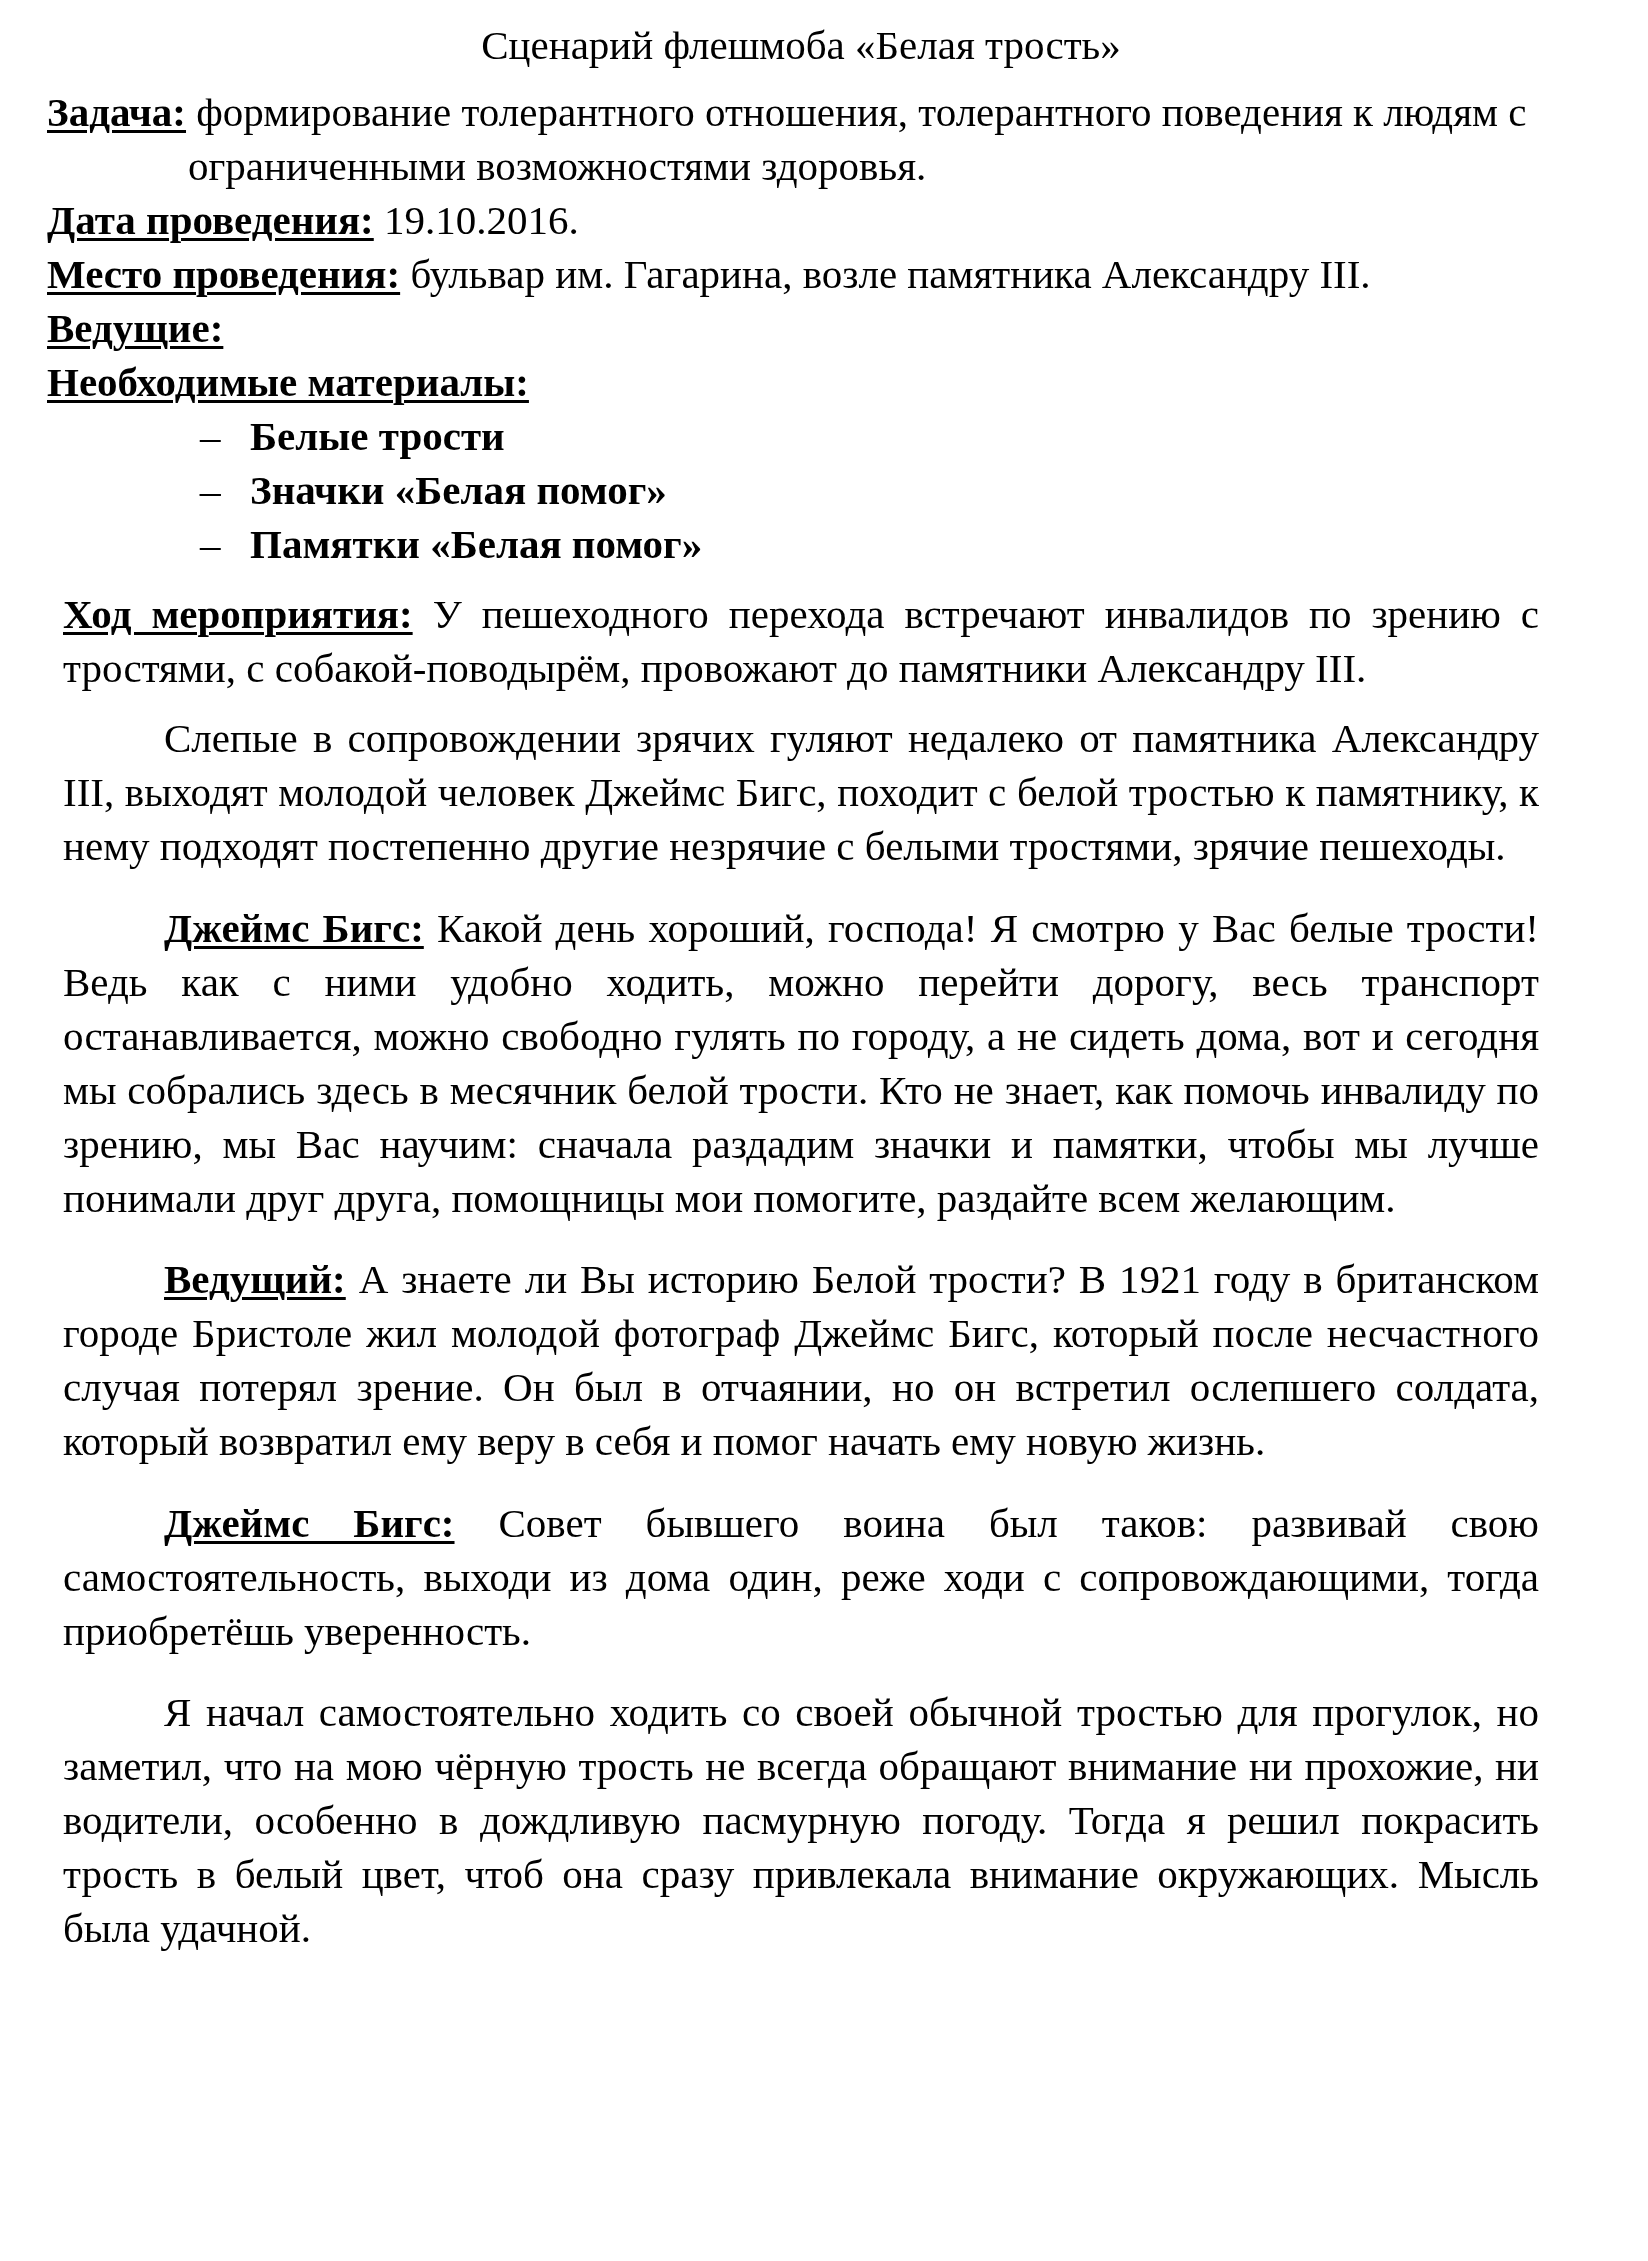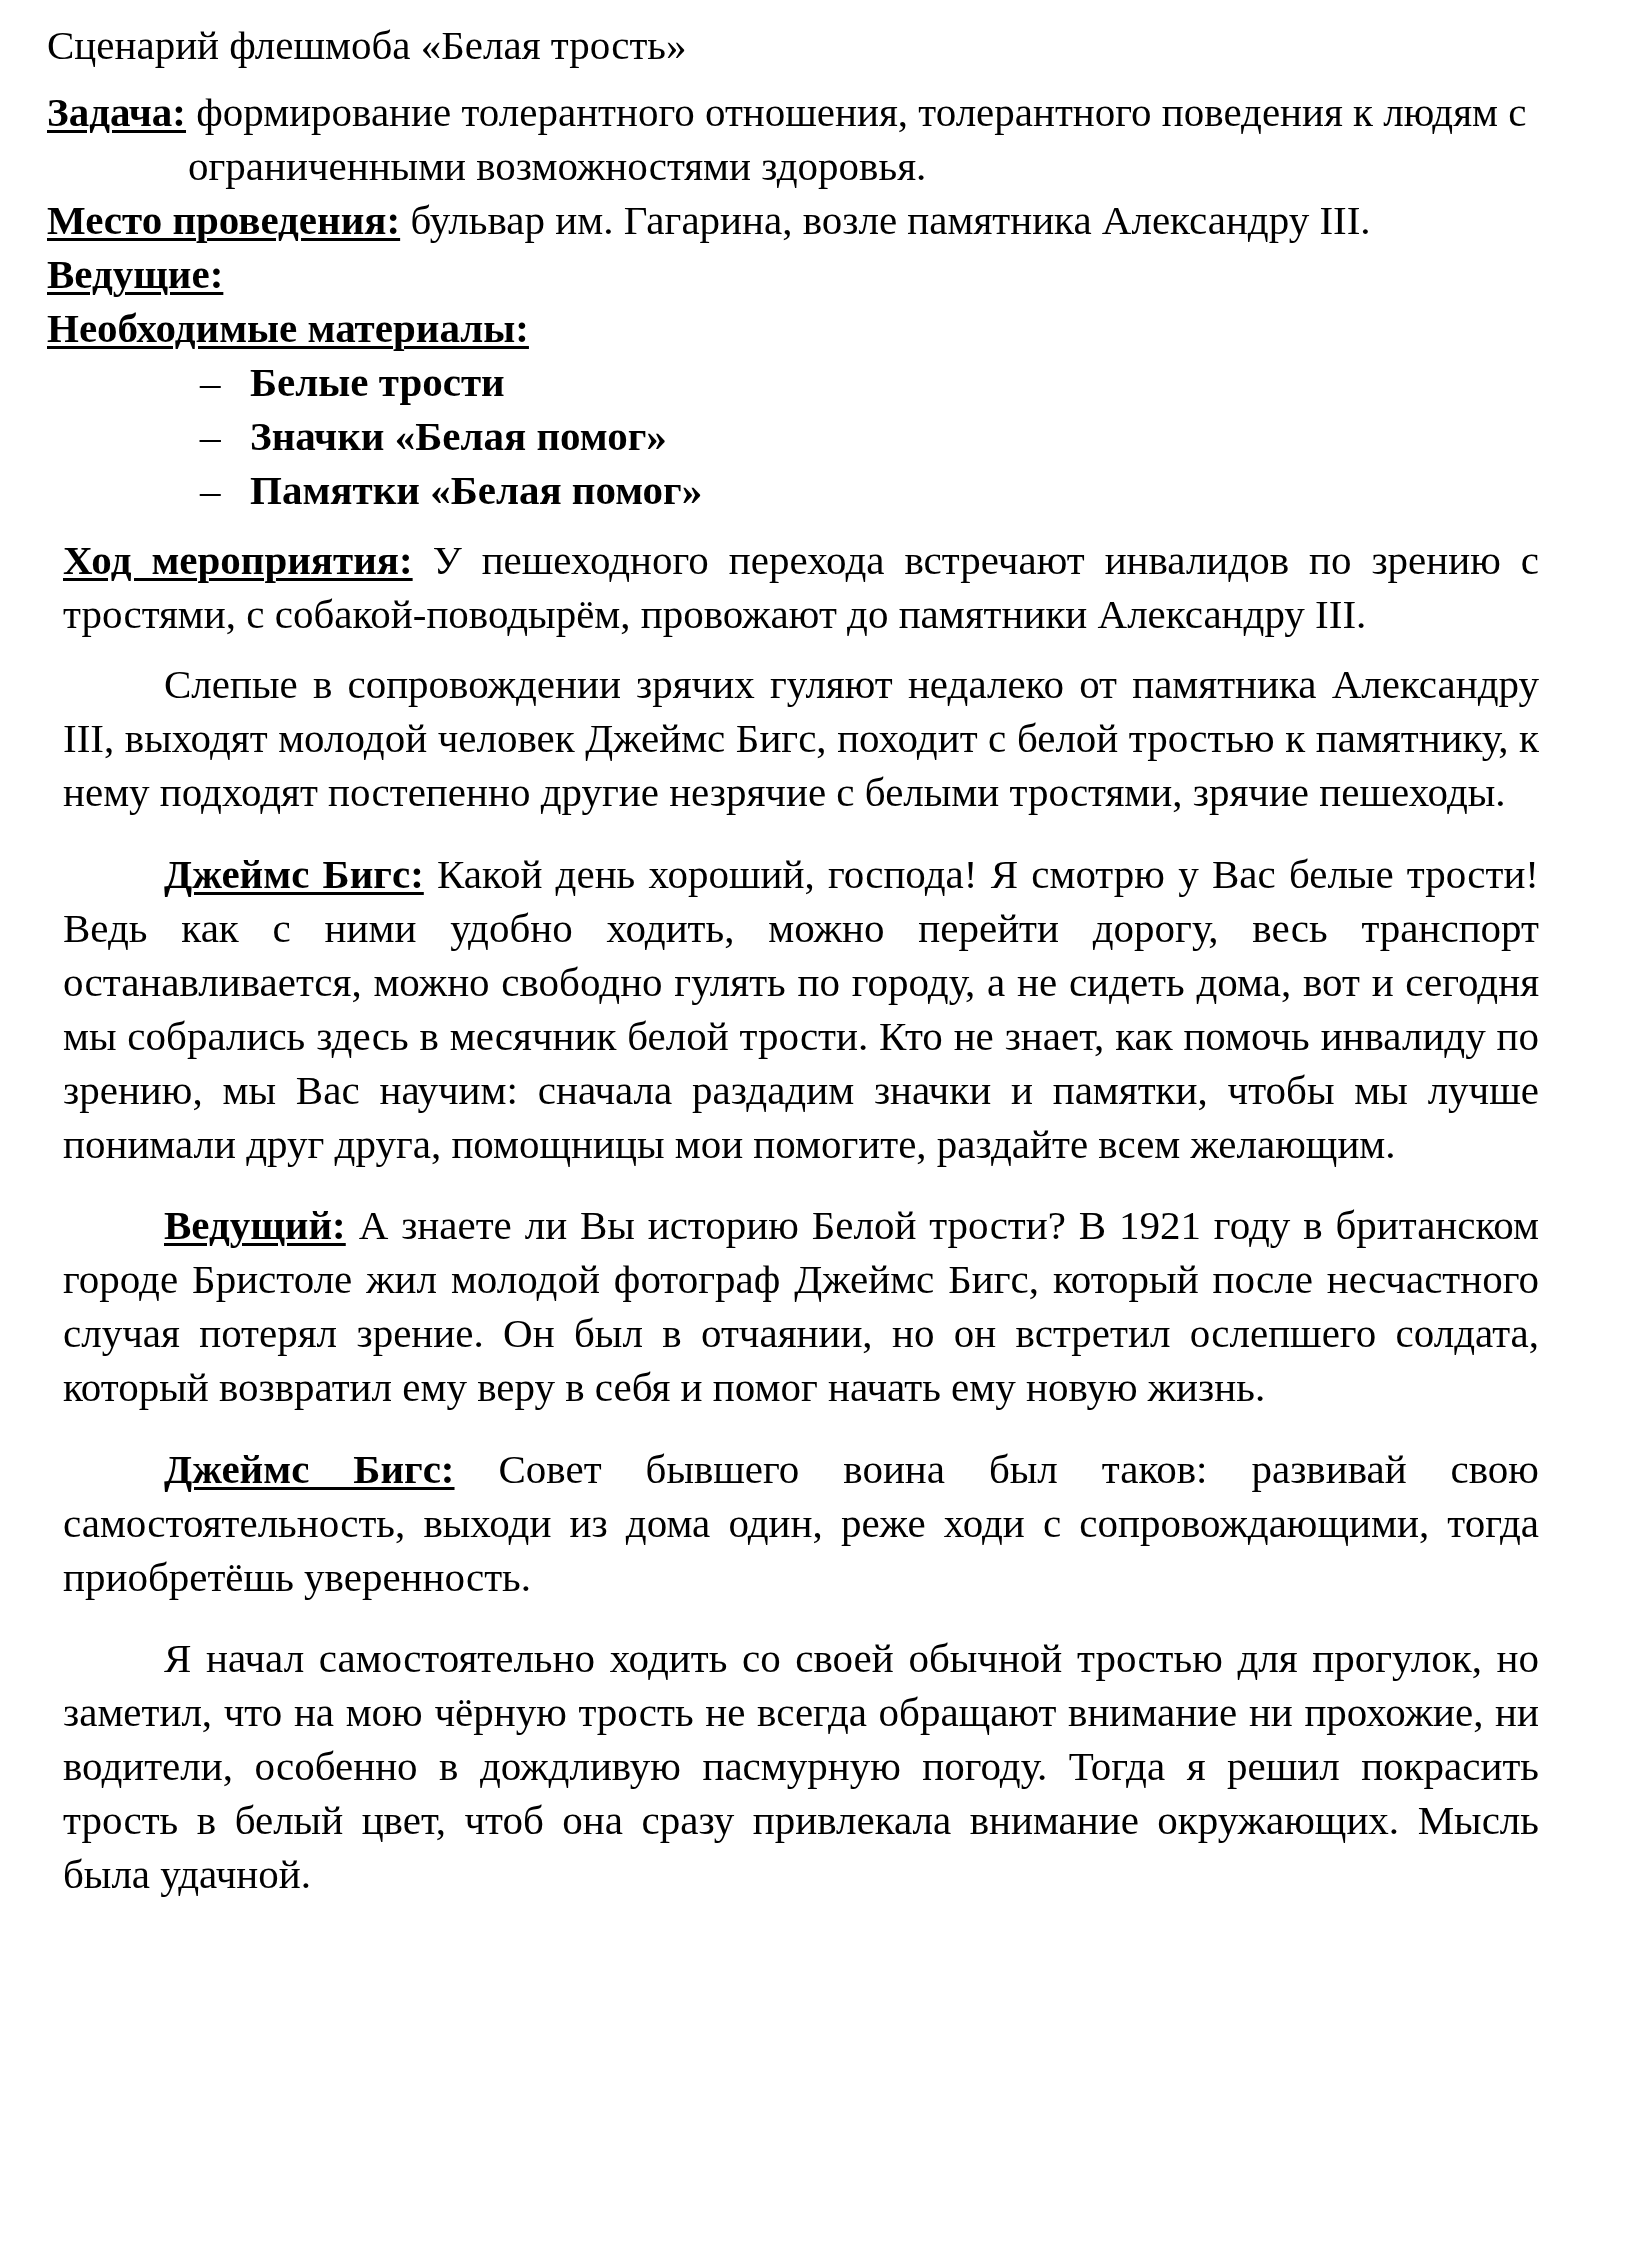--- a/index.html
+++ b/index.html
@@ -5,21 +5,21 @@
   html, body { margin: 0; padding: 0; background: #ffffff; }
   body {
     width: 1648px; height: 2261px; overflow: hidden; position: relative;
     font-family: "Liberation Serif", "DejaVu Serif", serif;
     color: #000;
   }
   .page {
     position: absolute; left: 47px; top: 13.8px; width: 1508px;
     font-size: 41px; line-height: 54px;
   }
-  .title { margin: 0 0 9.6px 0; font-size: 41px; line-height: 62px; font-weight: normal; }
+  .title { text-align: center; margin: 0 0 9.6px 0; font-size: 41px; line-height: 62px; font-weight: normal; }
   .field { margin: 0; }
   .field .lbl { font-weight: bold; text-decoration: underline; text-decoration-thickness: 3.4px; text-underline-offset: 4.1px; }
   .hang { padding-left: 141px; text-indent: -141px; }
   .hang .lbl { }
   .list { margin: 0; padding: 0; list-style: none; }
   .list li { padding-left: 153px; position: relative; }
   .list li .dash { position: absolute; left: 153px; }
   .list li .txt { margin-left: 50px; display: inline-block; font-weight: bold; }
   p.j { text-align: justify; text-align-last: left; margin: 16px; }
   p.indent { text-indent: 101px; }
@@ -31,20 +31,24 @@
 
 <div class="page">
 
   <h1 class="title">Сценарий флешмоба «Белая трость»</h1>
 
   <p class="field hang">
     <span class="lbl">Задача:</span>
     <span>формирование толерантного отношения, толерантного поведения к людям с ограниченными возможностями здоровья.</span>
   </p>
 
+  <p class="field">
+    <span class="lbl">Дата проведения:</span>
+    <span>19.10.2016.</span>
+  </p>
 
   <p class="field">
     <span class="lbl">Место проведения:</span>
     <span>бульвар им. Гагарина, возле памятника Александру III.</span>
   </p>
 
   <p class="field">
     <span class="lbl">Ведущие:</span>
   </p>
 

